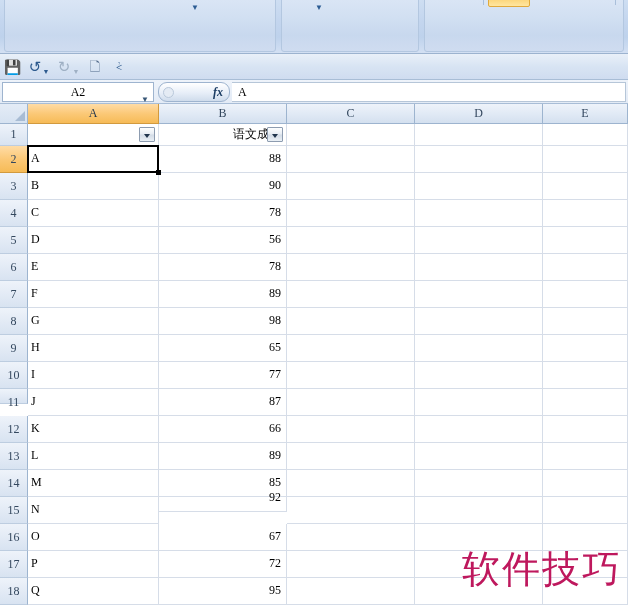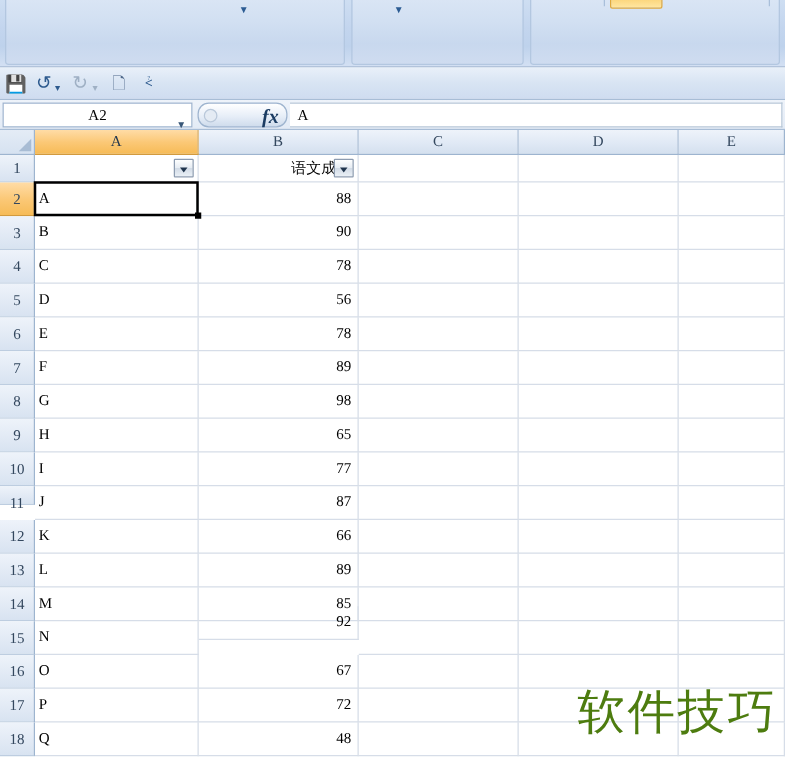--- a/index.html
+++ b/index.html
@@ -89,21 +89,21 @@
   .fx-wrap {
     position: absolute; left: 158px; top: 2px; width: 72px; height: 20px;
     background: linear-gradient(to bottom, #ffffff 0%, #e7eef8 55%, #cfdcec 100%);
     border: 1px solid #9eb4cf; border-radius: 9px;
   }
   .fx-dot {
     position: absolute; left: 4px; top: 4px; width: 11px; height: 11px;
     border-radius: 50%; background: #e4ebf4; border: 1px solid #b9c8da;
   }
   .fx-lbl {
-    position: absolute; right: 6px; top: 2px; font-size: 16px;
+    position: absolute; right: 6px; top: 2px; font-size: 12px;
     font-style: italic; font-weight: bold; color: #1b3c63;
     font-family: "Liberation Serif", "DejaVu Serif", serif;
   }
   .fbar-input {
     position: absolute; left: 232px; top: 2px; right: 2px; height: 20px;
     background: #ffffff; border: 1px solid #b6c6d8; border-left: none;
     font-size: 12px; color: #000; line-height: 19px; padding-left: 6px;
     font-family: "Liberation Serif", "DejaVu Serif", serif;
   }
 
@@ -172,21 +172,21 @@
   .selbox {
     position: absolute; border: 2px solid #000; background: transparent;
     pointer-events: none;
   }
   .selhandle {
     position: absolute; width: 5px; height: 5px; background: #000;
   }
 
   .watermark {
     position: absolute; right: 6px; bottom: 16px;
-    font-size: 38px; color: #4d7c0f; letter-spacing: 2px;
+    font-size: 38px; color: #be185d; letter-spacing: 2px;
     font-family: Liberation Mono, monospace; pointer-events: none;
     user-select: none;
   }
 </style>
 </head>
 <body>
 
 <div id="app">
 
   <div class="ribbon">
@@ -355,21 +355,21 @@
         <div class="cell num" style="left: 159px; top: 420px; width: 128px; height: 27px; line-height: 25px;">67</div>
         <div class="cell txt" style="left: 287px; top: 420px; width: 128px; height: 27px; line-height: 25px;"></div>
         <div class="cell txt" style="left: 415px; top: 420px; width: 128px; height: 27px; line-height: 25px;"></div>
         <div class="cell txt" style="left: 543px; top: 420px; width: 85px; height: 27px; line-height: 25px;"></div>
         <div class="cell txt" style="left: 28px; top: 447px; width: 131px; height: 27px; line-height: 25px;">P</div>
         <div class="cell num" style="left: 159px; top: 447px; width: 128px; height: 27px; line-height: 25px;">72</div>
         <div class="cell txt" style="left: 287px; top: 447px; width: 128px; height: 27px; line-height: 25px;"></div>
         <div class="cell txt" style="left: 415px; top: 447px; width: 128px; height: 27px; line-height: 25px;"></div>
         <div class="cell txt" style="left: 543px; top: 447px; width: 85px; height: 27px; line-height: 25px;"></div>
         <div class="cell txt" style="left: 28px; top: 474px; width: 131px; height: 27px; line-height: 25px;">Q</div>
-        <div class="cell num" style="left: 159px; top: 474px; width: 128px; height: 27px; line-height: 25px;">48</div>
+        <div class="cell num" style="left: 159px; top: 474px; width: 128px; height: 27px; line-height: 25px;">95</div>
         <div class="cell txt" style="left: 287px; top: 474px; width: 128px; height: 27px; line-height: 25px;"></div>
         <div class="cell txt" style="left: 415px; top: 474px; width: 128px; height: 27px; line-height: 25px;"></div>
         <div class="cell txt" style="left: 543px; top: 474px; width: 85px; height: 27px; line-height: 25px;"></div>
       </div>
 
     <div class="selbox" id="selbox" style="left: 27px; top: 41px; width: 132px; height: 28px;"></div>
     <div class="selhandle" id="selhandle" style="left: 156px; top: 66px;"></div>
 
     <div class="watermark">软件技巧</div>
   </div>

